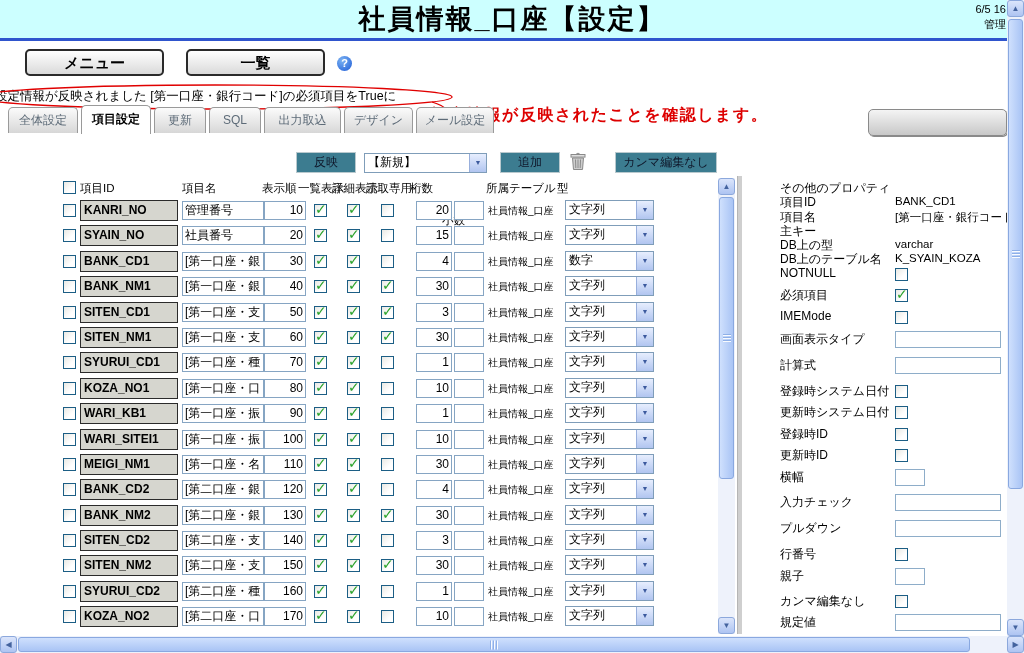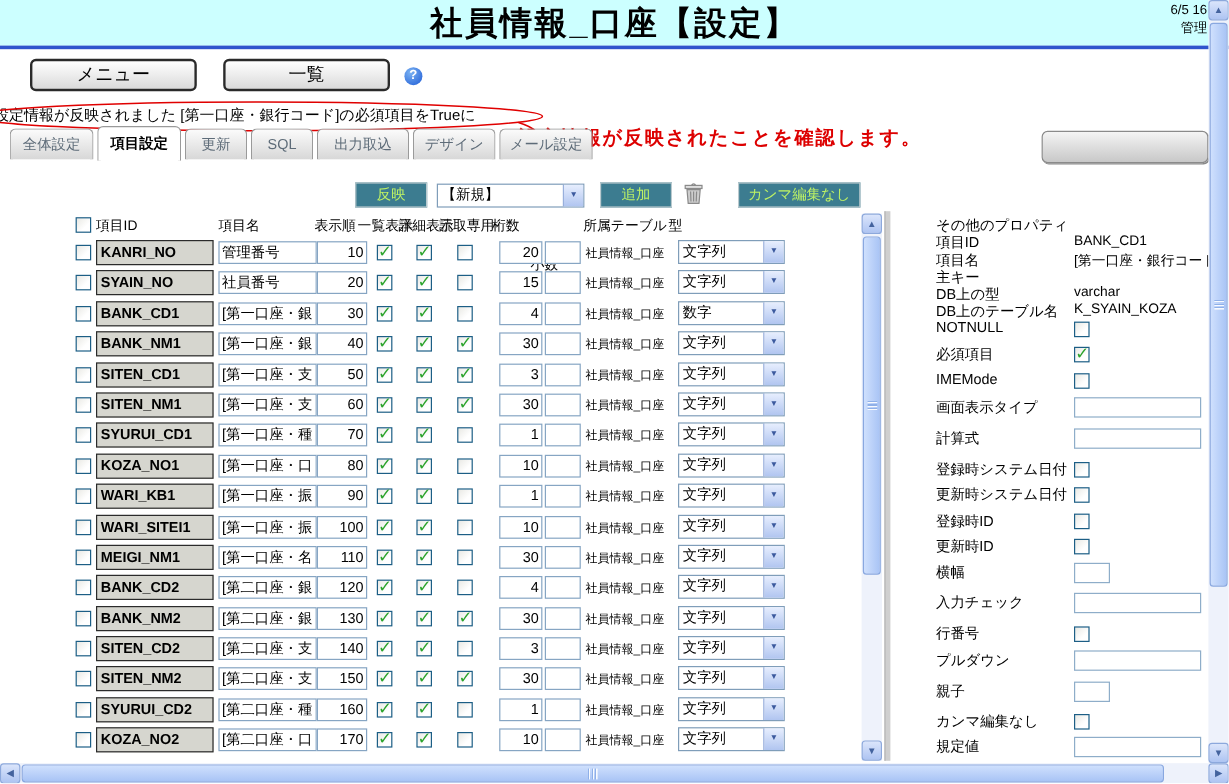--- a/index.html
+++ b/index.html
@@ -7,21 +7,21 @@
           font-family:"Liberation Sans","DejaVu Sans",sans-serif;color:#000;}
 
   
   .header{position:absolute;left:0;top:0;width:1024px;height:38px;background:#ccffff;}
   .title{position:absolute;left:0;top:1px;width:100%;text-align:center;font-size:27px;font-weight:bold;letter-spacing:2px;}
   .hdr-info{position:absolute;right:18px;top:2px;width:70px;text-align:right;font-size:11px;line-height:15px;}
   .blue-line{position:absolute;left:0;top:38px;width:1024px;height:3px;background:#2f55cd;}
 
   
   .btn-white{position:absolute;top:49px;height:27px;background:linear-gradient(#ffffff,#dadada);
-             border:2px solid #2a2a2a;border-radius:5px;font-weight:normal;font-size:15px;
+             border:2px solid #2a2a2a;border-radius:5px;font-weight:bold;font-size:15px;
              text-align:center;line-height:24px;box-sizing:border-box;cursor:default;}
   #btn-menu{left:25px;width:139px;}
   #btn-list{left:186px;width:139px;}
   .help{position:absolute;left:337px;top:56px;width:15px;height:15px;border-radius:50%;
         background:radial-gradient(circle at 35% 30%,#7ab2f2,#1e5bd6);color:#fff;font-weight:bold;
         font-size:11px;text-align:center;line-height:15px;}
 
   
   .status{position:absolute;left:-5px;top:88px;font-size:12.5px;white-space:nowrap;}
   .red-note{position:absolute;left:432px;top:105px;font-size:16px;font-weight:bold;color:#dd0000;letter-spacing:1.5px;white-space:nowrap;}
@@ -29,21 +29,21 @@
   
   .tab{position:absolute;top:107px;height:26px;border:1px solid #9a9a9a;border-bottom:none;
        border-radius:5px 5px 0 0;background:linear-gradient(#fbfbfb,#d7d7d7);color:#5d6b78;
        font-size:12px;text-align:center;line-height:25px;box-sizing:border-box;}
   .tab.active{top:105px;height:29px;background:#fff;color:#000;font-weight:bold;line-height:27px;z-index:2;}
   .empty-tab{position:absolute;left:868px;top:109px;width:137px;height:25px;border:1px solid #8a8a8a;
        border-radius:5px;background:linear-gradient(#f4f4f4,#c8c8c8);box-shadow:1px 1px 0 #8a8a8a;}
 
   
   .tealbtn{position:absolute;top:152px;height:21px;background:#3c7c90;border:1px solid #b9c9ce;
-           color:#bef264;font-size:12px;text-align:center;line-height:19px;box-sizing:border-box;}
+           color:#0f172a;font-size:12px;text-align:center;line-height:19px;box-sizing:border-box;}
   #btn-apply{left:296px;width:60px;}
   #btn-add{left:500px;width:60px;}
   #btn-rebuild{left:615px;width:102px;}
   #mode-select{left:364px;top:153px;width:123px;height:20px;}
   #trash{position:absolute;left:567px;top:150px;width:22px;height:22px;}
 
   
   .dd{position:absolute;display:flex;border:1px solid #7f9db9;background:#fff;box-sizing:border-box;}
   .ddtxt{flex:1;font-size:12px;line-height:17px;padding-left:3px;overflow:hidden;white-space:nowrap;}
   .ddbtn{width:16px;background:linear-gradient(#e7eefe,#b1c5f0);border-left:1px solid #98afdc;
@@ -513,27 +513,27 @@
           <span class="cb pcb"></span>
         </div>
         <div class="prow" style="height: 25px;">
           <span class="plbl">横幅</span>
           <div class="pinput sm"></div>
         </div>
         <div class="prow" style="height: 26px;">
           <span class="plbl">入力チェック</span>
           <div class="pinput"></div>
         </div>
-        <div class="prow" style="height: 21.6px;">
-          <span class="plbl">行番号</span>
-          <span class="cb pcb"></span>
-        </div>
         <div class="prow" style="height: 26px;">
           <span class="plbl">プルダウン</span>
           <div class="pinput"></div>
+        </div>
+        <div class="prow" style="height: 21.6px;">
+          <span class="plbl">行番号</span>
+          <span class="cb pcb"></span>
         </div>
         <div class="prow" style="height: 25px;">
           <span class="plbl">親子</span>
           <div class="pinput sm"></div>
         </div>
         <div class="prow" style="height: 21.6px;">
           <span class="plbl">カンマ編集なし</span>
           <span class="cb pcb"></span>
         </div>
         <div class="prow" style="height: 26px;">

